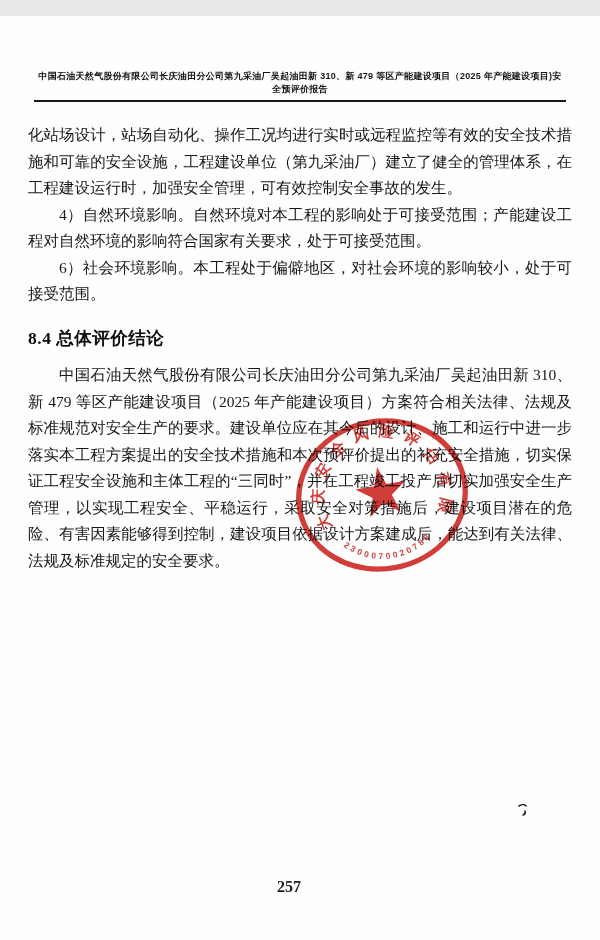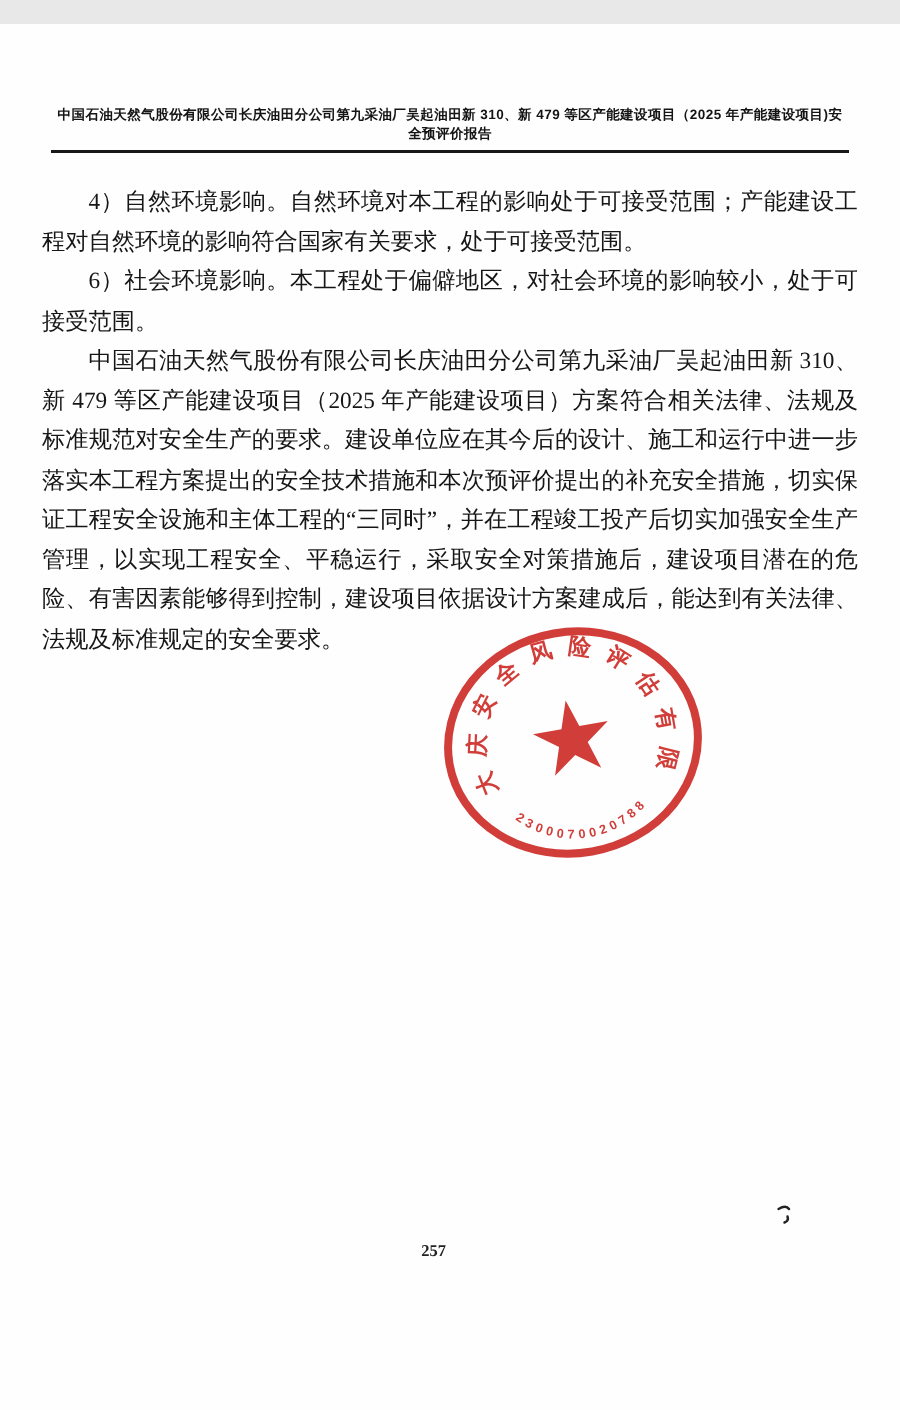--- a/index.html
+++ b/index.html
@@ -61,38 +61,40 @@
   
   .artifact {
     position: absolute;
     left: 516px; top: 786px;
     width: 16px; height: 16px;
     color: #222;
   }
   
   .folio {
     position: absolute;
-    left: 0; right: 22px; top: 812px;
+    left: 0; right: 22px; top: 862px;
     text-align: center;
     font-family: "Liberation Serif", serif;
-    font-size: 11px;
+    font-size: 16px;
     font-weight: bold;
     color: #222;
   }
 </style>
 </head>
 <body>
 
 <div class="page">
 
   <div class="header">中国石油天然气股份有限公司长庆油田分公司第九采油厂吴起油田新 310、新 479 等区产能建设项目（2025 年产能建设项目)安全预评价报告</div>
 
   <div class="content">
+    <p>化站场设计，站场自动化、操作工况均进行实时或远程监控等有效的安全技术措施和可靠的安全设施，工程建设单位（第九采油厂）建立了健全的管理体系，在工程建设运行时，加强安全管理，可有效控制安全事故的发生。</p>
     <p class="indent">4）自然环境影响。自然环境对本工程的影响处于可接受范围；产能建设工程对自然环境的影响符合国家有关要求，处于可接受范围。</p>
     <p class="indent">6）社会环境影响。本工程处于偏僻地区，对社会环境的影响较小，处于可接受范围。</p>
+    <h2 class="section">8.4 总体评价结论</h2>
     <p class="indent">中国石油天然气股份有限公司长庆油田分公司第九采油厂吴起油田新 310、新 479 等区产能建设项目（2025 年产能建设项目）方案符合相关法律、法规及标准规范对安全生产的要求。建设单位应在其今后的设计、施工和运行中进一步落实本工程方案提出的安全技术措施和本次预评价提出的补充安全措施，切实保证工程安全设施和主体工程的“三同时”，并在工程竣工投产后切实加强安全生产管理，以实现工程安全、平稳运行，采取安全对策措施后，建设项目潜在的危险、有害因素能够得到控制，建设项目依据设计方案建成后，能达到有关法律、法规及标准规定的安全要求。</p>
   </div>
 
   <svg class="seal" viewBox="0 0 200 180" aria-hidden="true">
     <defs>
       <path id="ringArc" d="M 40.2 117.9 A 66 66 0 1 1 159.8 117.9" fill="none"></path>
       <path id="numArc" d="M 41 131.3 A 72 72 0 0 0 159 131.3" fill="none"></path>
     </defs>
     <ellipse cx="100" cy="90" rx="94" ry="83" fill="none" stroke-width="6" stroke="#cf2f2a"></ellipse>
     <polygon points="100,58 93.2,78.7 71.5,78.7 89.1,91.6 82.4,112.3 100,99.5 117.6,112.3 110.9,91.6 128.5,78.7 106.8,78.7" fill="#cf2f2a"></polygon>

